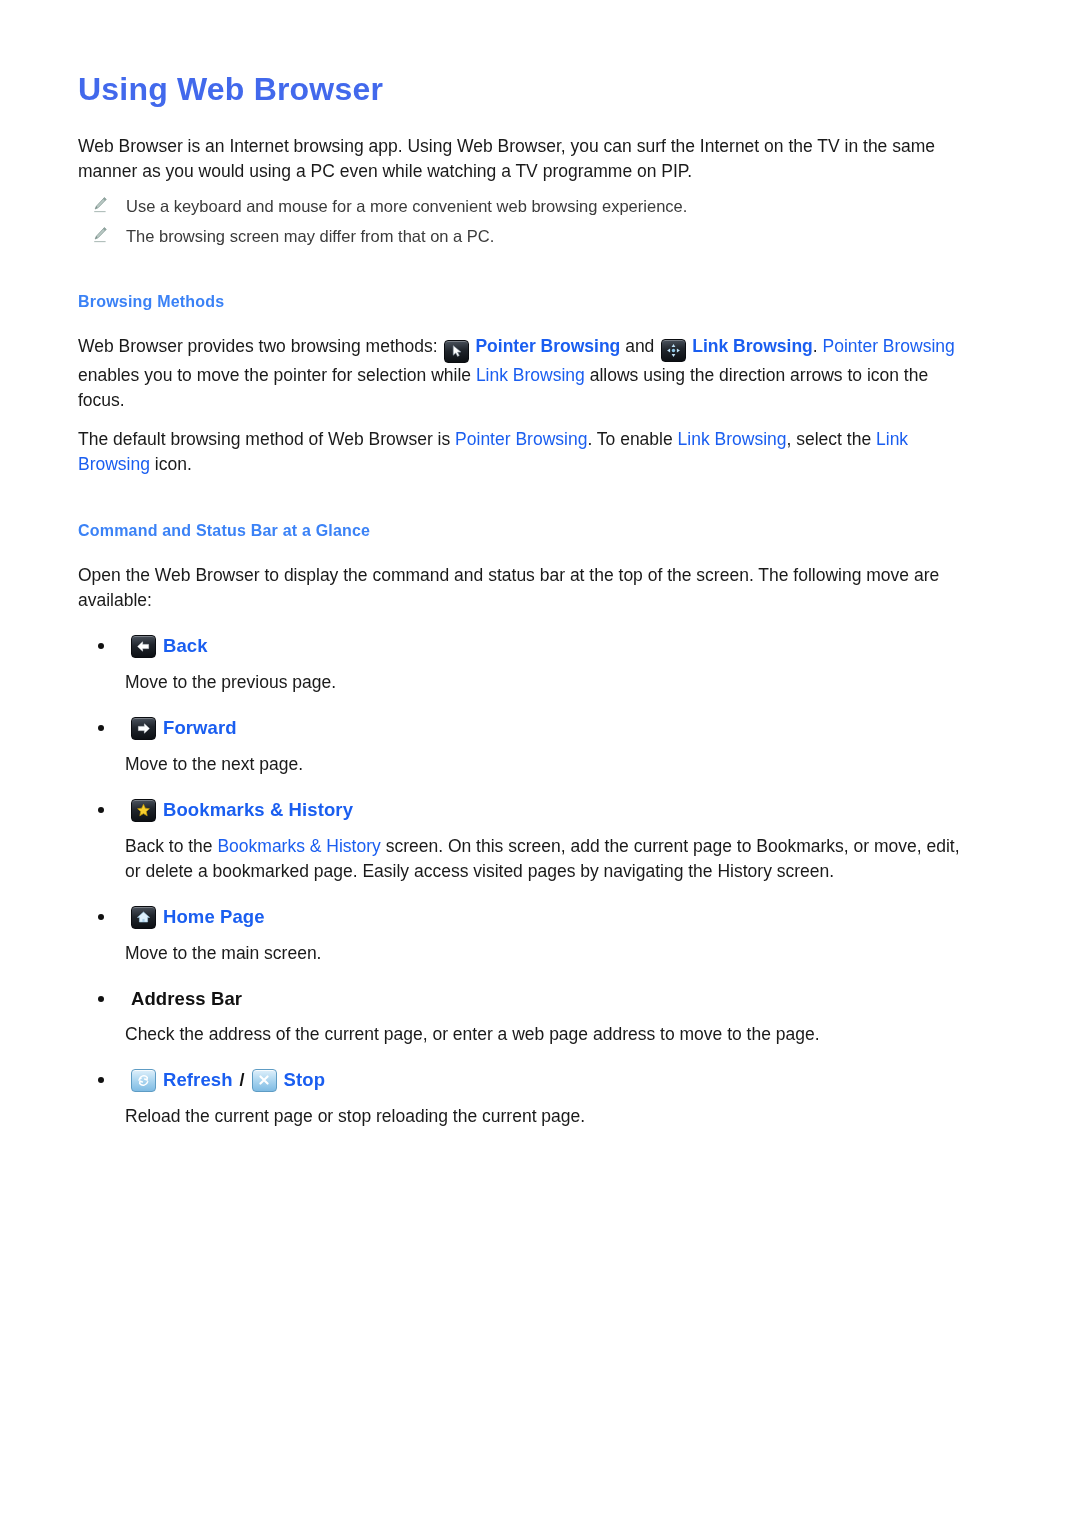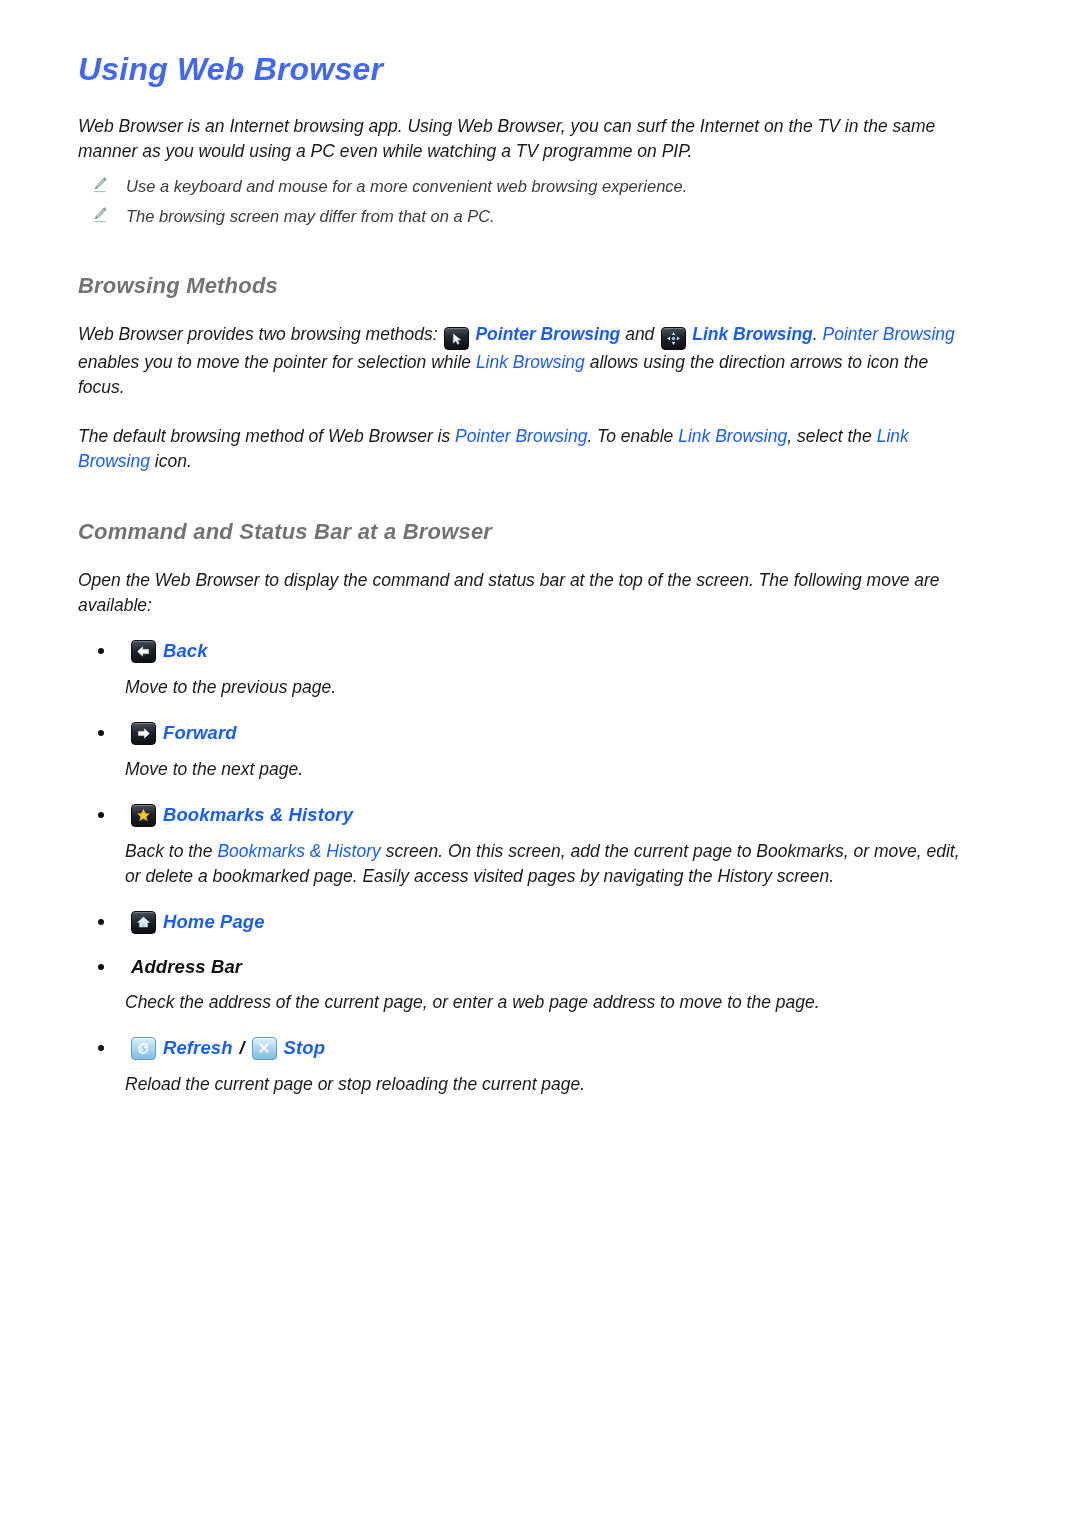--- a/index.html
+++ b/index.html
@@ -9,39 +9,38 @@
   }
   body {
     width: 1080px;
     height: 1527px;
     font-family: "Liberation Sans", sans-serif;
     color: #1a1a1a;
     position: relative;
     overflow: hidden;
   }
   .page {
-    padding: 36px 78px 0 78px;
+    padding: 56px 78px 0 78px;
     box-sizing: border-box;
     width: 1052px;
-    font-style: italic;
   }
 
   
   .h1 {
     font-size: 32px;
     font-weight: bold;
     color: #4269ec;
     letter-spacing: 0.2px;
     margin: 14px 0 26px 0;
     line-height: 1.2;
   }
   .h2 {
-    font-size: 22px;
-    font-weight: bold;
-    color: #737373;
+    font-size: 16px;
+    font-weight: bold;
+    color: #3b82f6;
     letter-spacing: 0.2px;
     margin: 16px 0 22px 0;
     line-height: 1.25;
   }
   .h2.second { margin-top: 44px; }
 
   
   .para {
     font-size: 17.5px;
     line-height: 25px;
@@ -182,25 +181,25 @@
       <svg width="15" height="15" viewBox="0 0 15 15">
         <path d="M7.5 1.1 L9.4 4.1 H5.6 Z" fill="#bfe2f7"></path>
         <path d="M7.5 13.9 L9.4 10.9 H5.6 Z" fill="#bfe2f7"></path>
         <path d="M1.1 7.5 L4.1 5.6 V9.4 Z" fill="#bfe2f7"></path>
         <path d="M13.9 7.5 L10.9 5.6 V9.4 Z" fill="#bfe2f7"></path>
         <circle cx="7.5" cy="7.5" r="1.7" fill="#8fc8e8"></circle>
       </svg>
     </span><span class="blue-b">Link Browsing</span><span>. </span><span class="blue">Pointer Browsing</span><span> enables you to move the pointer for selection while </span><span class="blue">Link Browsing</span><span> allows using the direction arrows to icon the focus.</span>
   </div>
 
-  <div class="para" style="margin-top:24px;">
+  <div class="para" style="margin-top:14px;">
     <span>The default browsing method of Web Browser is </span><span class="blue">Pointer Browsing</span><span>. To enable </span><span class="blue">Link Browsing</span><span>, select the </span><span class="blue">Link Browsing</span><span> icon.</span>
   </div>
 
-  <div class="h2 second">Command and Status Bar at a Browser</div>
+  <div class="h2 second">Command and Status Bar at a Glance</div>
 
   <div class="para" style="margin-bottom:0;">Open the Web Browser to display the command and status bar at the top of the screen. The following move are available:</div>
 
   <div class="bullet-row">
     <span class="dot"></span>
     <span class="chip dark inline-chip">
       <svg width="15" height="13" viewBox="0 0 15 13">
         <path d="M6.6 1.8 L6.6 4.4 H12.6 V8.6 H6.6 V11.2 L1.6 6.5 Z" fill="#ffffff" stroke="#e9eef4" stroke-width="0.5"></path>
       </svg>
     </span>
@@ -235,20 +234,21 @@
   <div class="bullet-row">
     <span class="dot"></span>
     <span class="chip dark inline-chip">
       <svg width="15" height="14" viewBox="0 0 15 14">
         <path d="M7.5 2.0 L13.6 7.4 H11.6 V12.0 H3.4 V7.4 H1.4 Z" fill="#dff1fd" stroke="#9fc9e4" stroke-width="0.6"></path>
         <rect x="6.4" y="8.9" width="2.2" height="3.1" fill="#a9cfe8"></rect>
       </svg>
     </span>
     <span class="bullet-label">Home Page</span>
   </div>
+  <div class="sub-para">Move to the main screen.</div>
 
   <div class="bullet-row">
     <span class="dot"></span>
     <span class="bullet-label plain">Address Bar</span>
   </div>
   <div class="sub-para">Check the address of the current page, or enter a web page address to move to the page.</div>
 
   <div class="bullet-row">
     <span class="dot"></span>
     <span class="chip light inline-chip">

